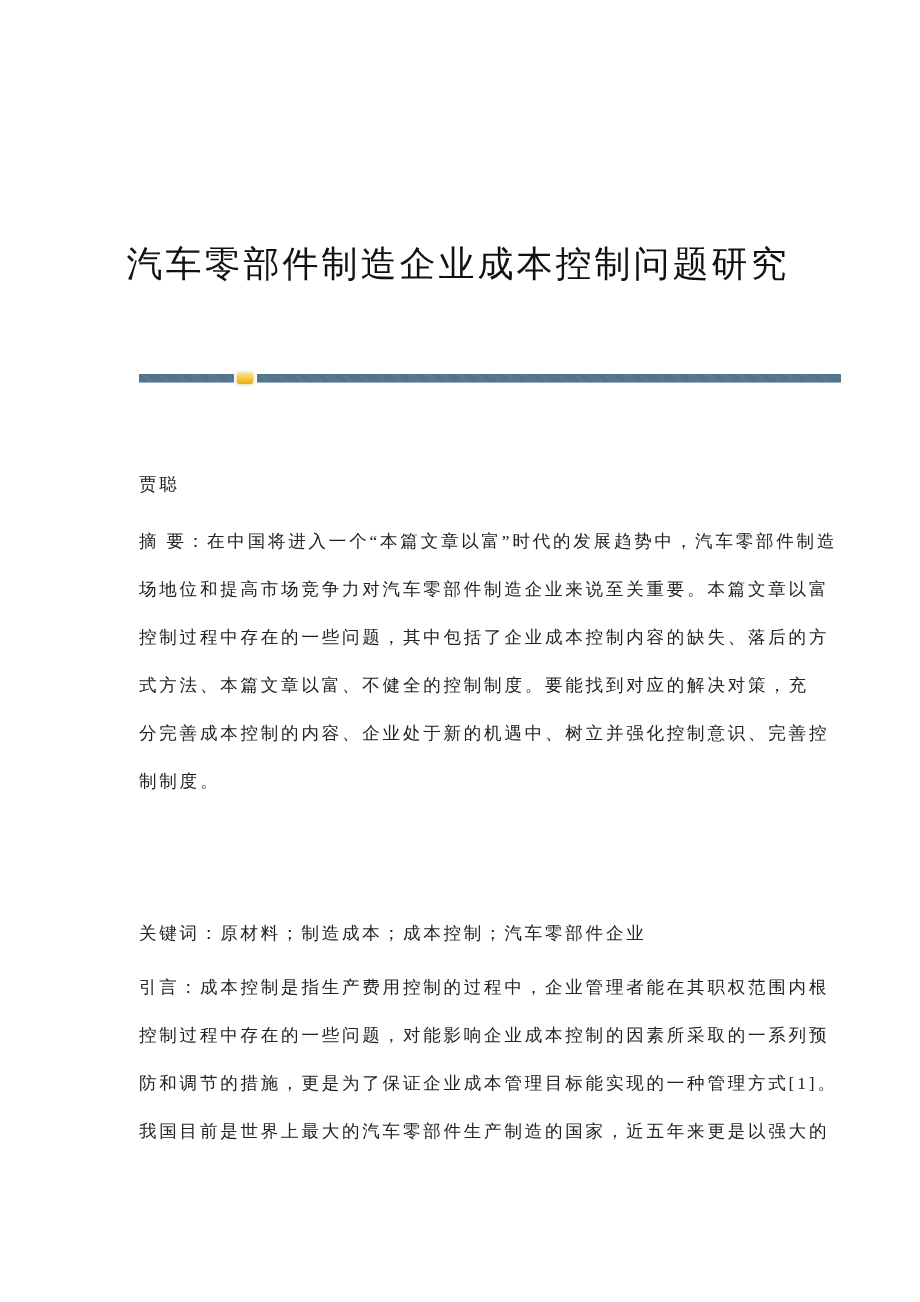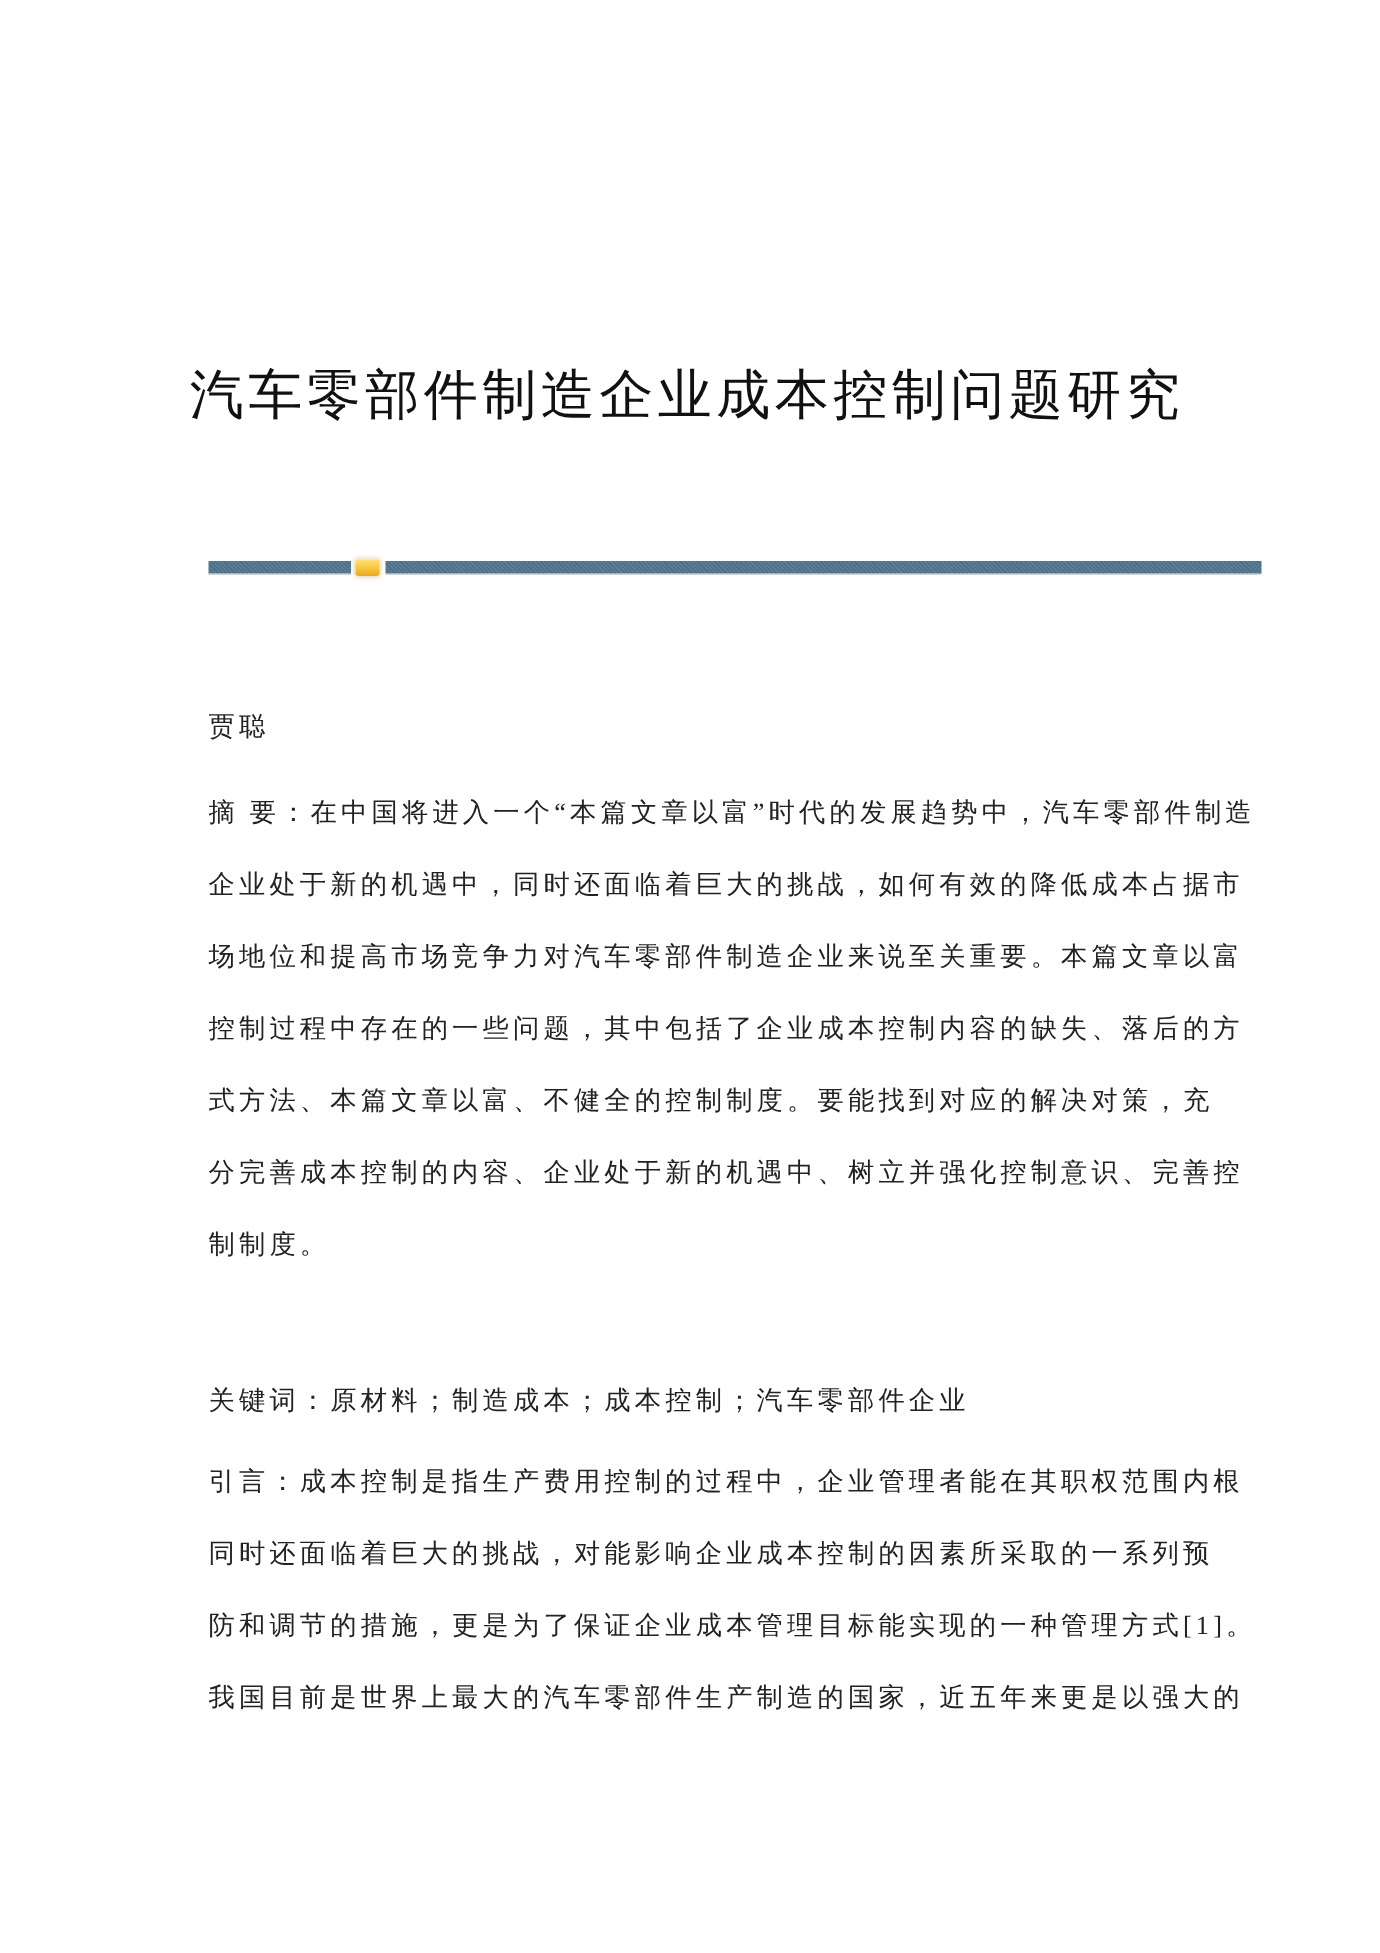--- a/index.html
+++ b/index.html
@@ -92,30 +92,29 @@
   <div class="divider">
     <div class="seg seg-left"></div>
     <div class="badge"></div>
     <div class="seg seg-right"></div>
   </div>
 
   <div class="body-text author">贾聪</div>
 
   <div class="body-text para abstract">
     <span class="line">摘 要：在中国将进入一个“本篇文章以富”时代的发展趋势中，汽车零部件制造</span>
-    <span class="line">企业处于新的机遇中，同时还面临着巨大的挑战，如何有效的降低成本占据市</span>
     <span class="line">场地位和提高市场竞争力对汽车零部件制造企业来说至关重要。本篇文章以富</span>
     <span class="line">控制过程中存在的一些问题，其中包括了企业成本控制内容的缺失、落后的方</span>
     <span class="line">式方法、本篇文章以富、不健全的控制制度。要能找到对应的解决对策，充</span>
     <span class="line">分完善成本控制的内容、企业处于新的机遇中、树立并强化控制意识、完善控</span>
     <span class="line">制制度。</span>
   </div>
 
   <div class="body-text para keywords">关键词：原材料；制造成本；成本控制；汽车零部件企业</div>
 
   <div class="body-text para intro">
     <span class="line">引言：成本控制是指生产费用控制的过程中，企业管理者能在其职权范围内根</span>
-    <span class="line">同时还面临着巨大的挑战，对能影响企业成本控制的因素所采取的一系列预</span>
+    <span class="line">控制过程中存在的一些问题，对能影响企业成本控制的因素所采取的一系列预</span>
     <span class="line">防和调节的措施，更是为了保证企业成本管理目标能实现的一种管理方式[1]。</span>
     <span class="line">我国目前是世界上最大的汽车零部件生产制造的国家，近五年来更是以强大的</span>
   </div>
 
 </div>
 
 </body></html>

